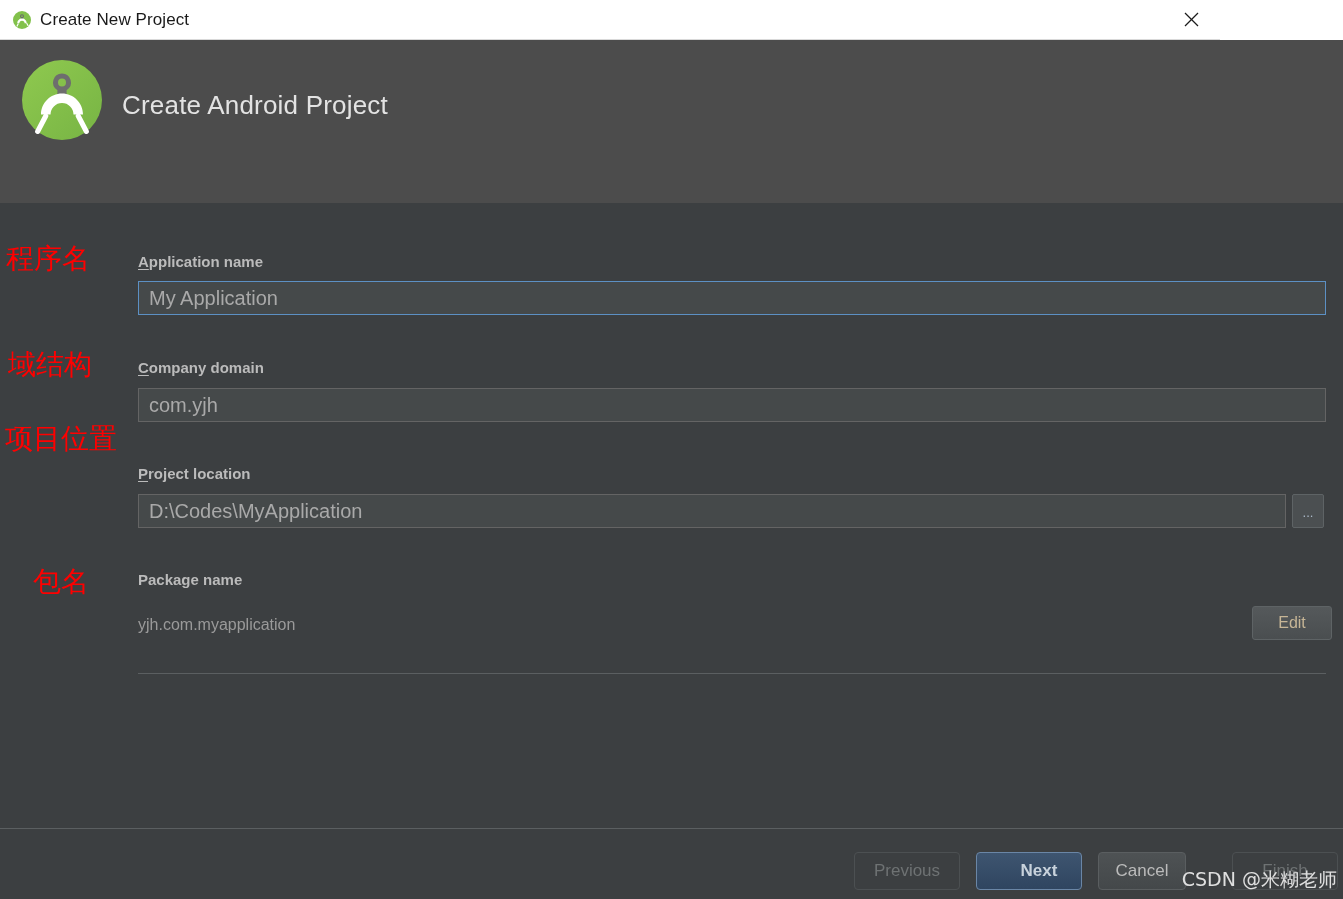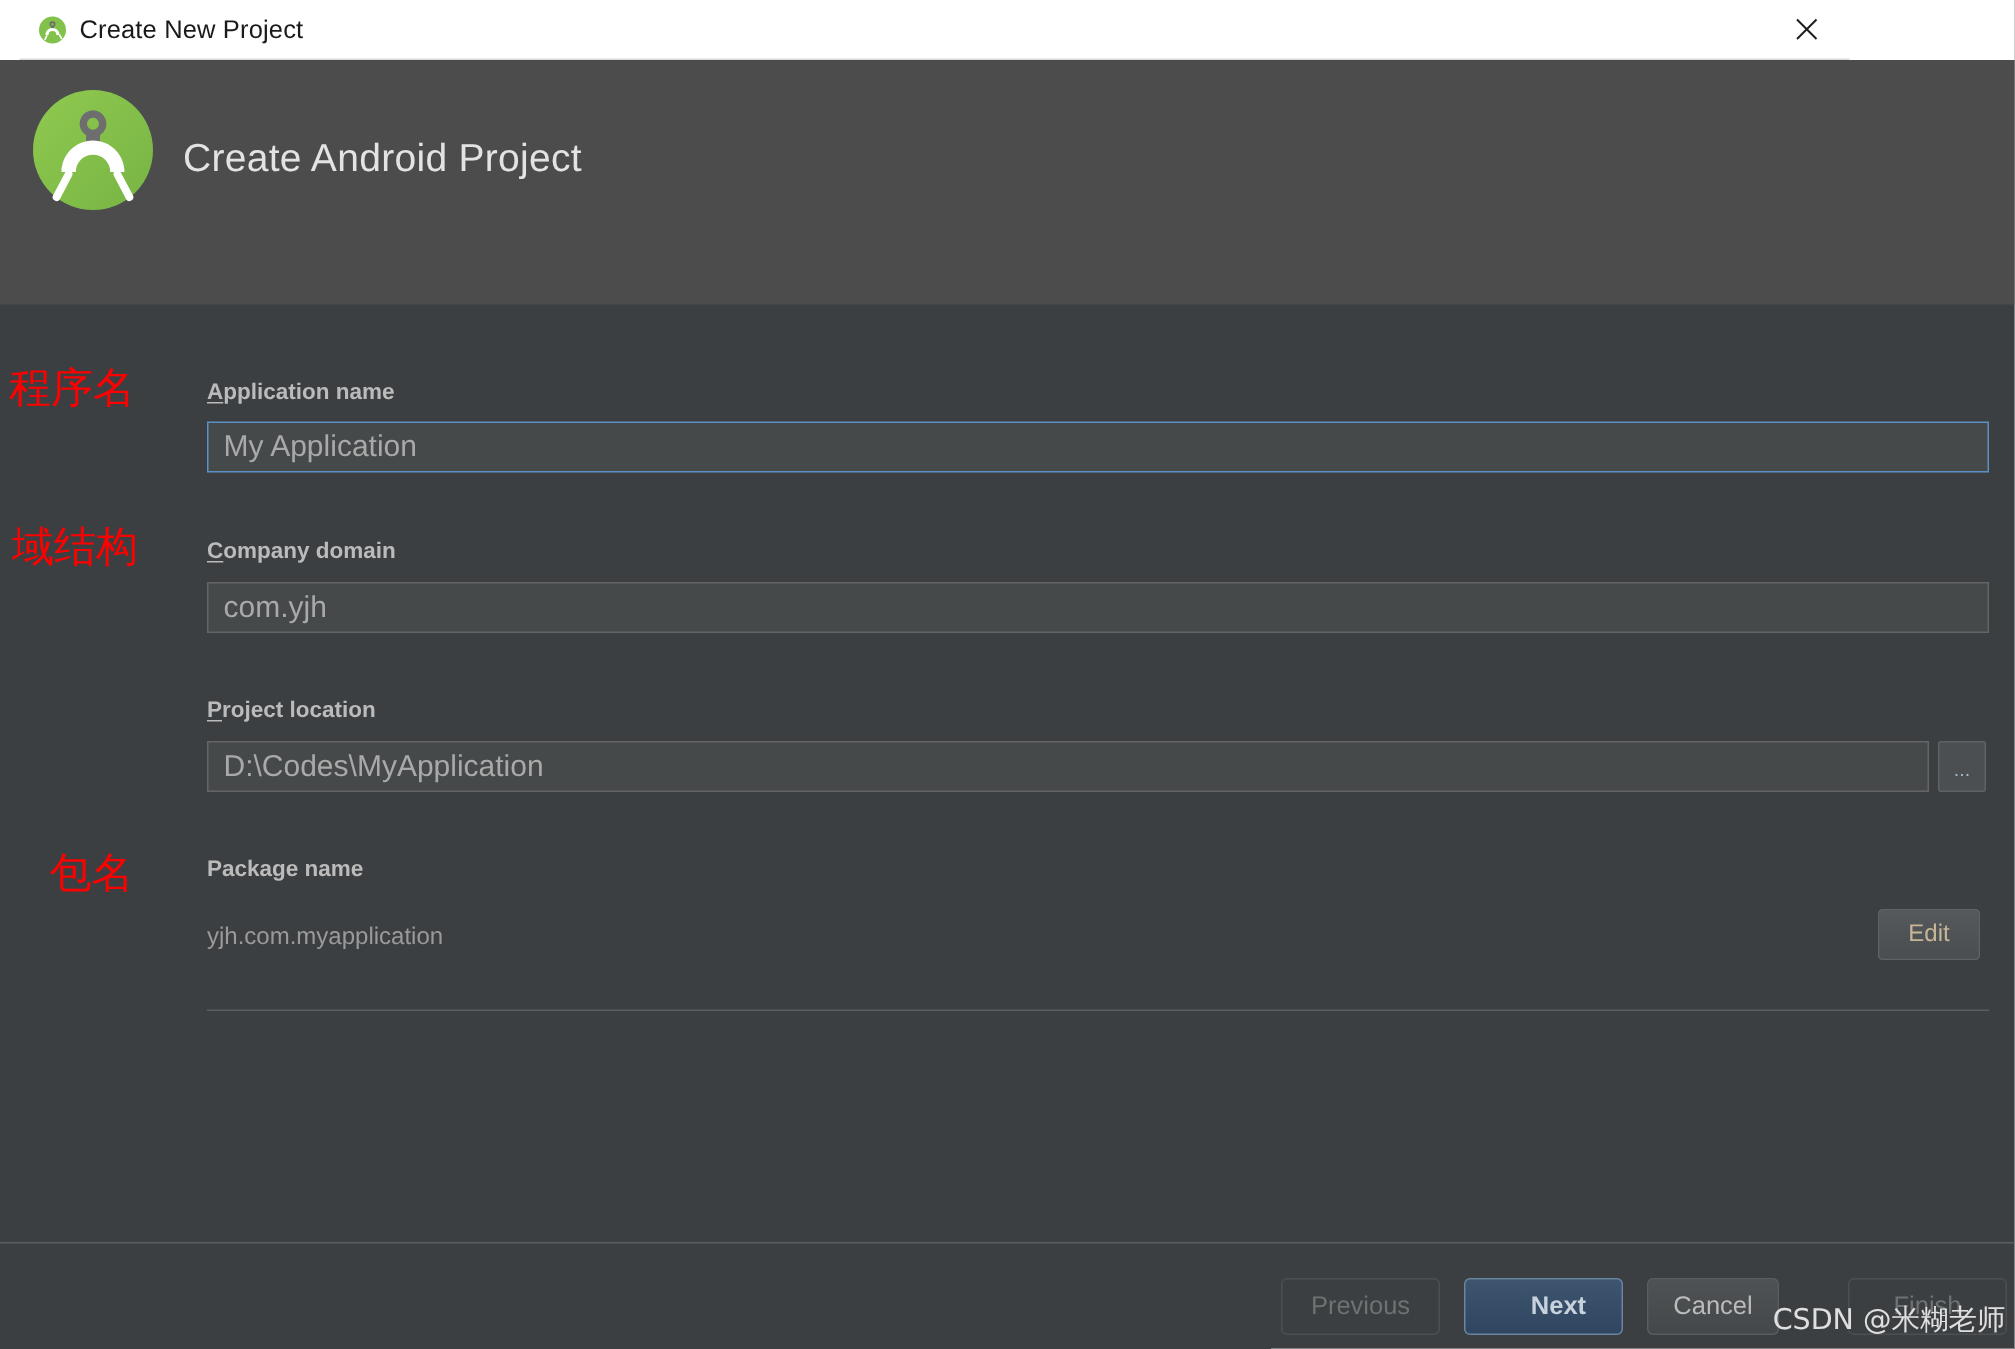--- a/index.html
+++ b/index.html
@@ -16,21 +16,20 @@
   }
 
   
   .titlebar {
     position: absolute;
     left: 0; top: 0;
     width: 1220px; height: 40px;
     background: #ffffff;
     border-bottom: 1px solid #d9d9d9;
     box-sizing: border-box;
-    margin-left: 13px;
   }
   .titlebar-icon {
     position: absolute;
     left: 12px; top: 10px;
     width: 20px; height: 20px;
   }
   .titlebar-text {
     position: absolute;
     left: 40px; top: 0;
     height: 39px;
@@ -139,21 +138,21 @@
   .plain-value {
     position: absolute;
     font-size: 16px;
     color: #9a9a9a;
     white-space: nowrap;
   }
 
   .edit-btn {
     position: absolute;
     box-sizing: border-box;
-    width: 68px; height: 34px;
+    width: 80px; height: 34px;
     background: linear-gradient(#55595b, #4a4e50);
     border: 1px solid #5e6365;
     border-radius: 3px;
     color: #c6b596;
     font-size: 16px;
     display: flex;
     align-items: center;
     justify-content: center;
     cursor: pointer;
   }
@@ -299,16 +298,17 @@
   <div class="btn disabled" style="left:854px; top:812px; width:106px;">Previous</div>
 
   <div class="btn default" style="left:976px; top:812px; width:106px;">Next</div>
 
   <div class="btn normal" style="left:1098px; top:812px; width:88px;">Cancel</div>
 
   <div class="btn disabled" style="left:1220px; top:812px; width:106px;margin-left:12px;">Finish</div>
 
   <div class="annot" style="left:6px; top:205px;">程序名</div>
   <div class="annot" style="left:8px; top:311px;">域结构</div>
+  <div class="annot" style="left:5px; top:385px;">项目位置</div>
   <div class="annot" style="left:33px; top:528px;">包名</div>
 
   <div class="watermark">CSDN @米糊老师</div>
 </div>
 
 </body></html>

